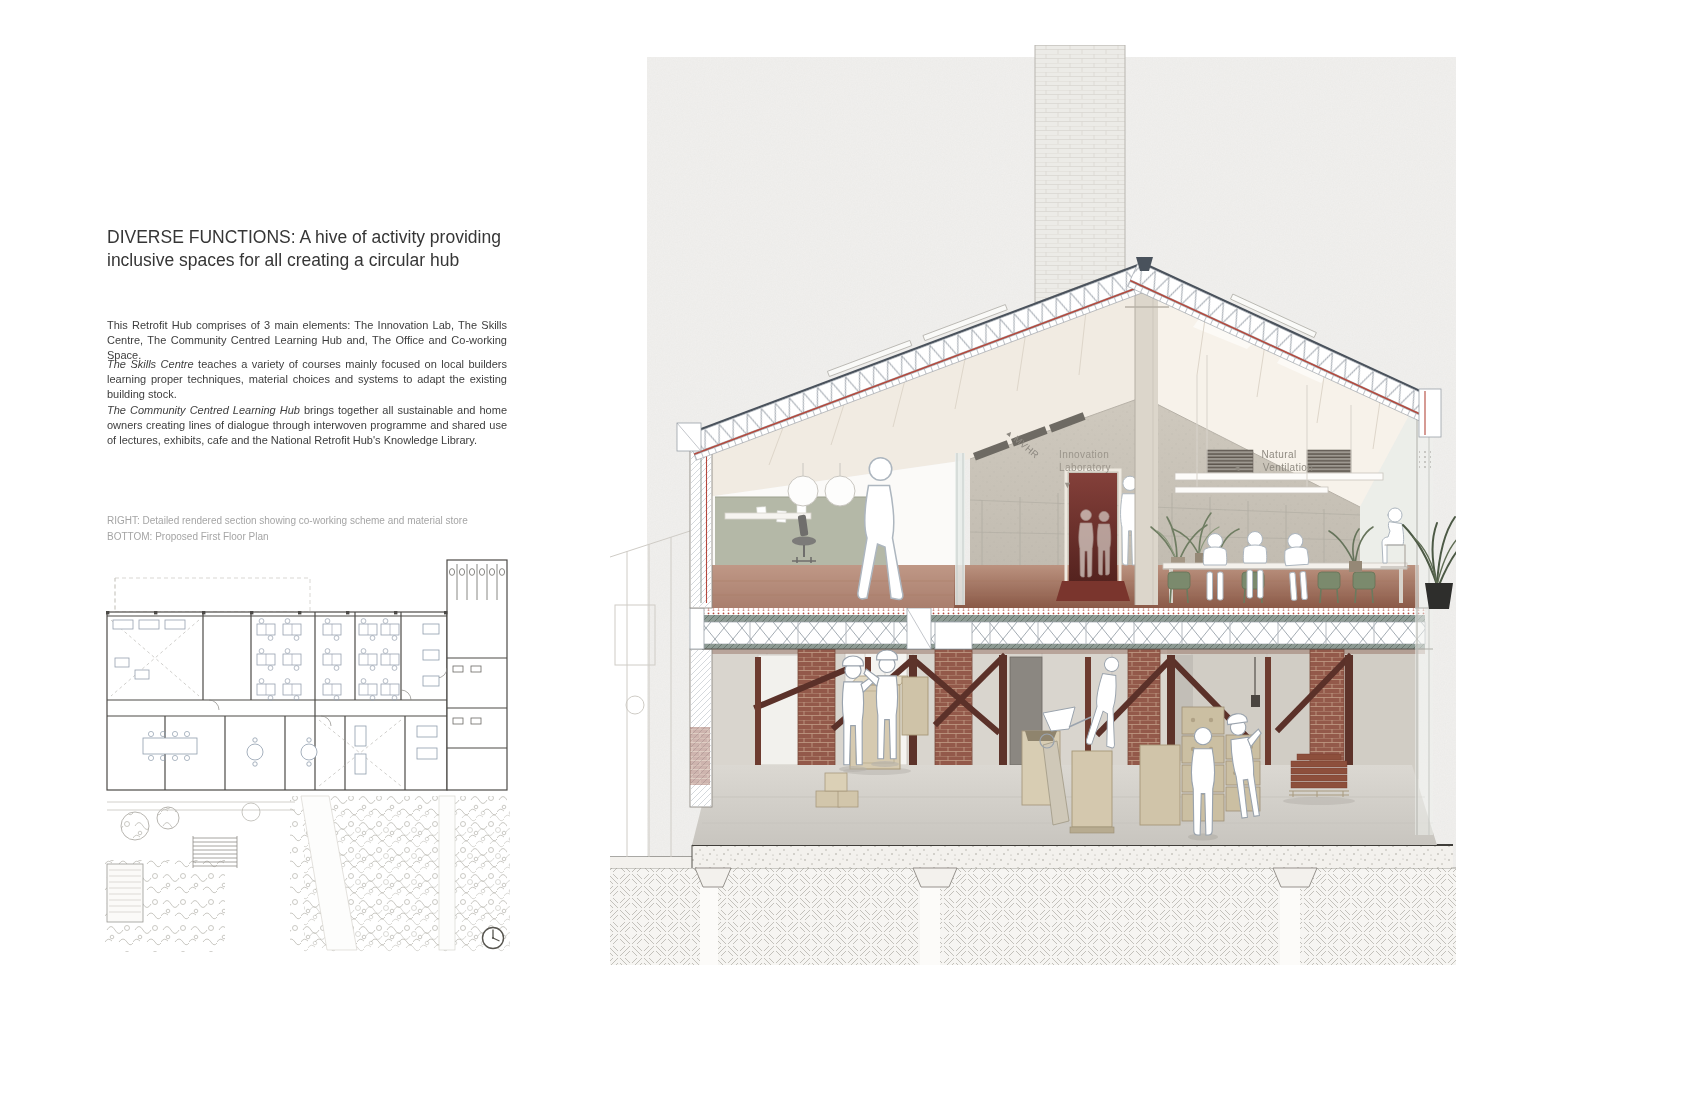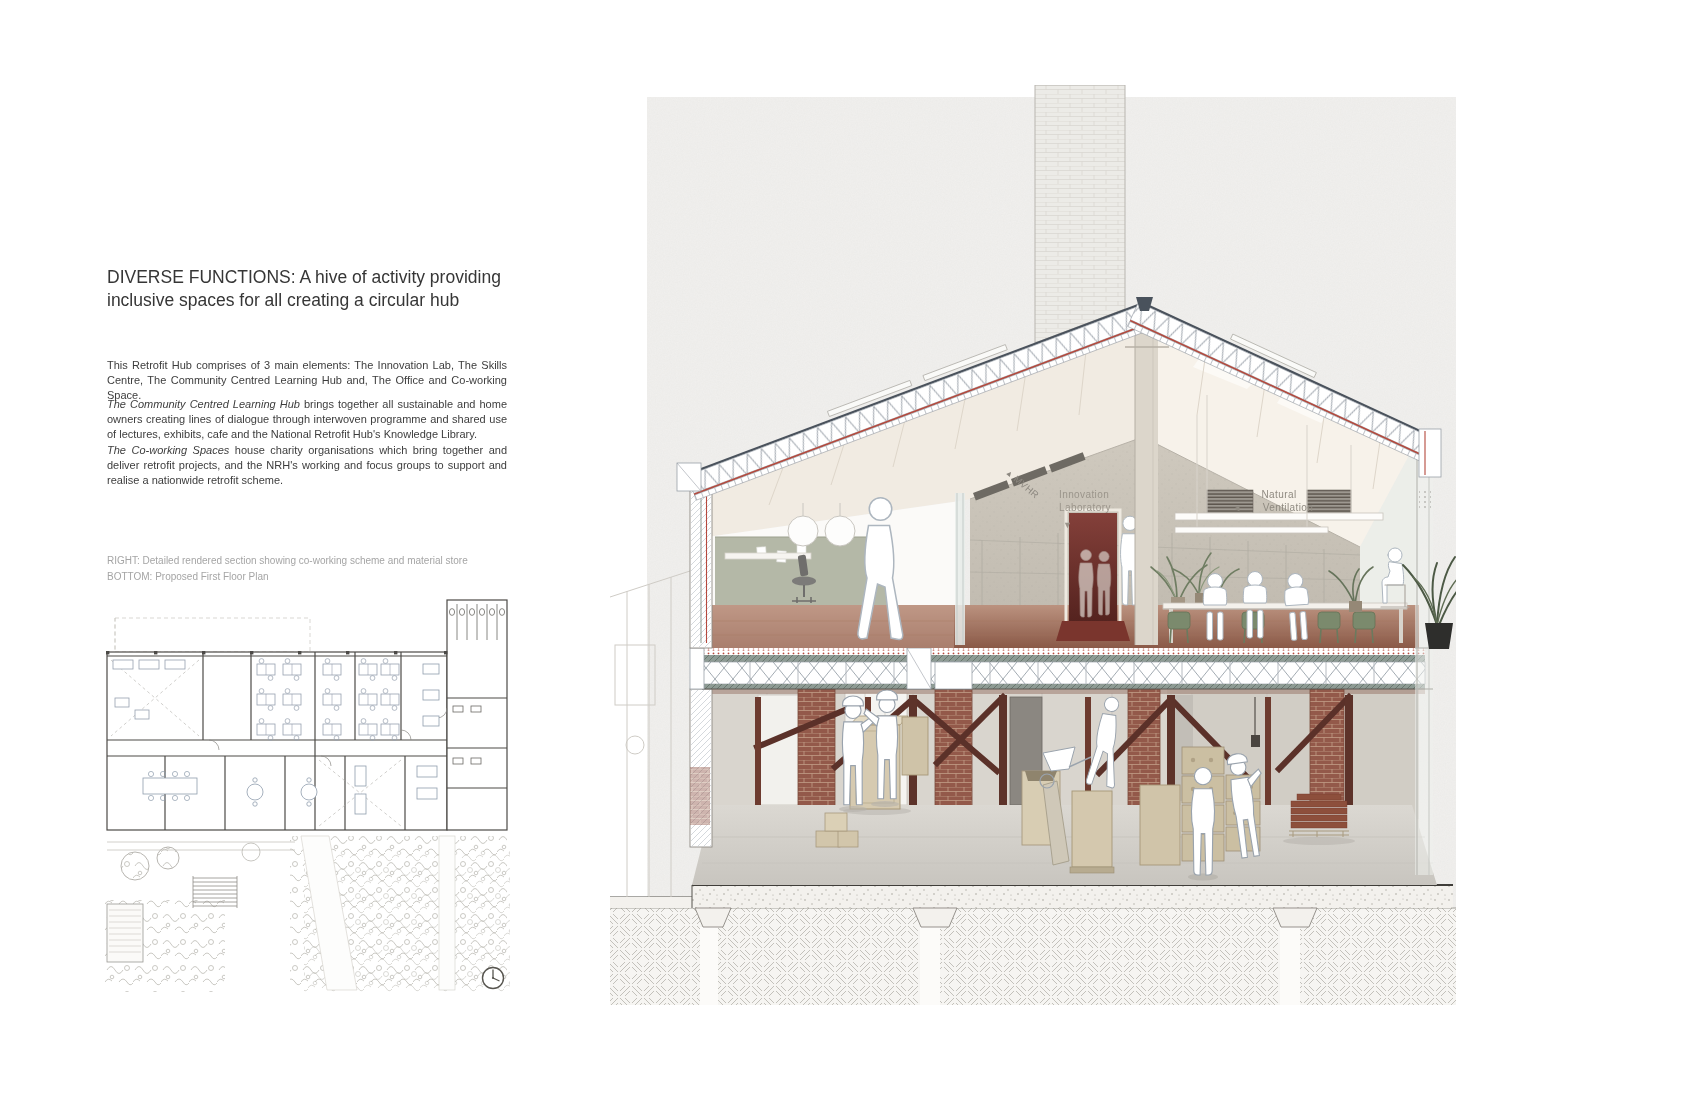--- a/index.html
+++ b/index.html
@@ -1,40 +1,40 @@
 <!DOCTYPE html>
 <html><head>
 <meta charset="utf-8">
 <style>
   * { margin:0; padding:0; box-sizing:border-box; }
   html,body { width:1700px; height:1093px; background:#ffffff; overflow:hidden;
               font-family:"Liberation Sans", sans-serif; }
-  .abs { position:absolute;margin-top:40px; }
+  .abs { position:absolute; }
   .title { left:107px; top:226px; width:398px; font-size:17.5px; line-height:1.32;
            font-weight:400; color:#363636; }
   .intro { left:107px; top:318px; width:400px; font-size:11px; line-height:1.38;
            color:#3d3d3d; text-align:justify; }
   .functions { left:107px; top:357px; width:400px; font-size:11px; line-height:1.38;
            color:#3d3d3d; text-align:justify; }
   .functions .lead { font-style:italic; }
   .caps { left:107px; top:513px; width:410px; font-size:10px; line-height:1.55; color:#a5a5a5; }
   .planwrap { left:105px; top:558px; width:405px; height:405px; }
   .sectionwrap { left:607px; top:45px; width:849px; height:920px; }
   svg text { font-family:"Liberation Sans", sans-serif; }
 </style>
 </head>
 <body>
 
 <h1 class="abs title">DIVERSE FUNCTIONS: A hive of activity providing inclusive spaces for all creating a circular hub</h1>
 
 <p class="abs intro">This Retrofit Hub comprises of 3 main elements: The Innovation Lab, The Skills Centre, The Community Centred Learning Hub and, The Office and Co-working Space.</p>
 
 <div class="abs functions">
+  <p><span class="lead">The Skills Centre</span><span> teaches a variety of courses mainly focused on local builders learning proper techniques, material choices and systems to adapt the existing building stock.</span></p>
   <p><span class="lead">The Community Centred Learning Hub</span><span> brings together all sustainable and home owners creating lines of dialogue through interwoven programme and shared use of lectures, exhibits, cafe and the National Retrofit Hub's Knowledge Library.</span></p>
-  <p><span class="lead">The Co-working Spaces</span><span> house charity organisations which bring together and deliver retrofit projects, and the NRH's working and focus groups to support and realise a nationwide retrofit scheme.</span></p>
 </div>
 
 <div class="abs caps">
   <div>RIGHT: Detailed rendered section showing co-working scheme and material store</div>
   <div>BOTTOM: Proposed First Floor Plan</div>
 </div>
 
 <div class="abs planwrap">
 <svg width="405" height="405" viewBox="0 0 405 405">
   <defs>

